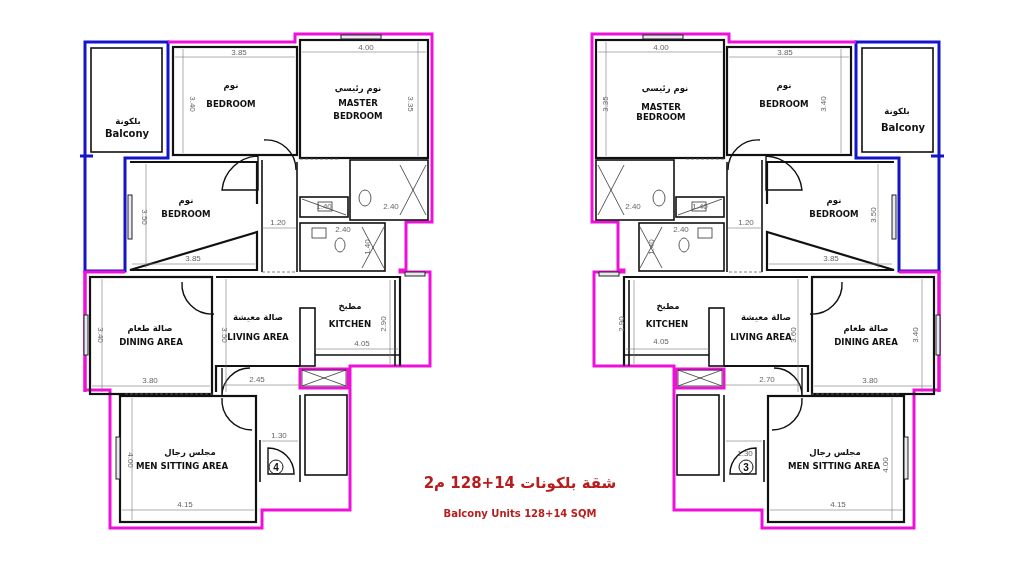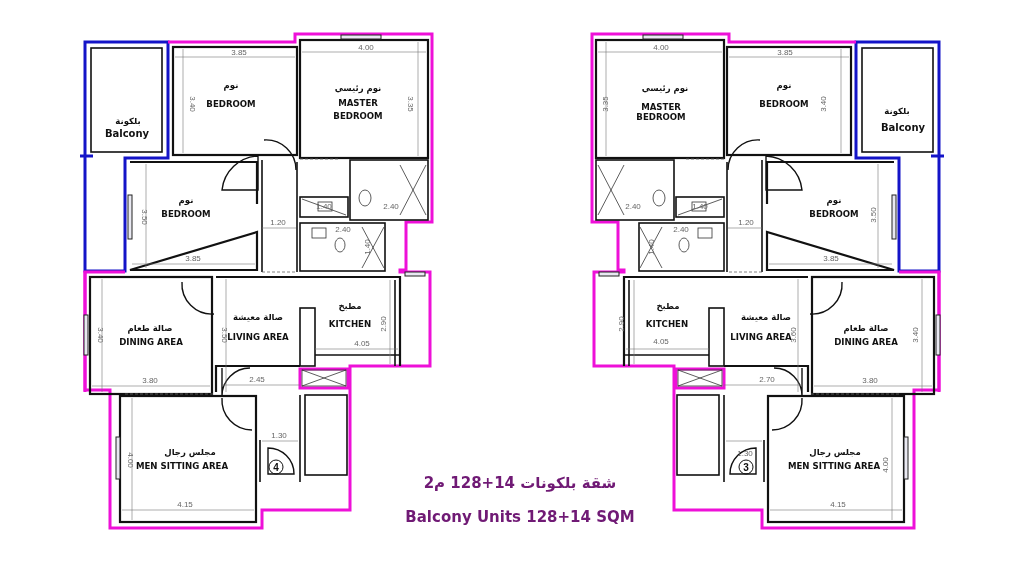--- a/index.html
+++ b/index.html
@@ -12,23 +12,23 @@
   .dim { stroke:#777; stroke-width:0.6; fill:none; }
   .dash { stroke:#666; stroke-width:0.8; stroke-dasharray:3 2; fill:none; }
   .door { fill:none; stroke:#111; stroke-width:1.4; }
   .win { fill:#e9e9f2; stroke:#222; stroke-width:1; }
   .fx { fill:none; stroke:#333; stroke-width:0.8; }
   .room-en { font-family:"DejaVu Sans", sans-serif; font-weight:bold; font-size:8.6px; fill:#111; text-anchor:middle; }
   .room-ar { font-family:"DejaVu Sans", sans-serif; font-weight:bold; font-size:8.5px; fill:#111; text-anchor:middle; }
   .bal-en { font-family:"DejaVu Sans", sans-serif; font-weight:bold; font-size:10px; fill:#111; text-anchor:middle; }
   .dimtxt { font-family:"Liberation Sans", sans-serif; font-size:8px; fill:#666; text-anchor:middle; }
   .unitno { font-family:"Liberation Sans", sans-serif; font-size:10px; fill:#111; text-anchor:middle; font-weight:bold; }
-  .caption { position:absolute; left:380px; width:280px; text-align:center; font-family:"DejaVu Sans", sans-serif; font-weight:bold; color:#701a75; }
+  .caption { position:absolute; left:380px; width:280px; text-align:center; font-family:"DejaVu Sans", sans-serif; font-weight:bold; color:#b91c1c; }
   #cap-ar { top:474px; font-size:15px; direction:rtl; }
-  #cap-en { top:508px; font-size:15px; }
+  #cap-en { top:508px; font-size:10px; }
 </style>
 </head>
 <body>
 
 <svg width="1024" height="576" viewBox="0 0 1024 576">
   <defs>
     <g id="unit-geom">
 
       <path class="blue" d="M85,42 L168,42 L168,158 L125,158 L125,271 L85,271 Z"></path>
       <line x1="80" y1="156" x2="93" y2="156" stroke="#1414c8" stroke-width="3"></line>

